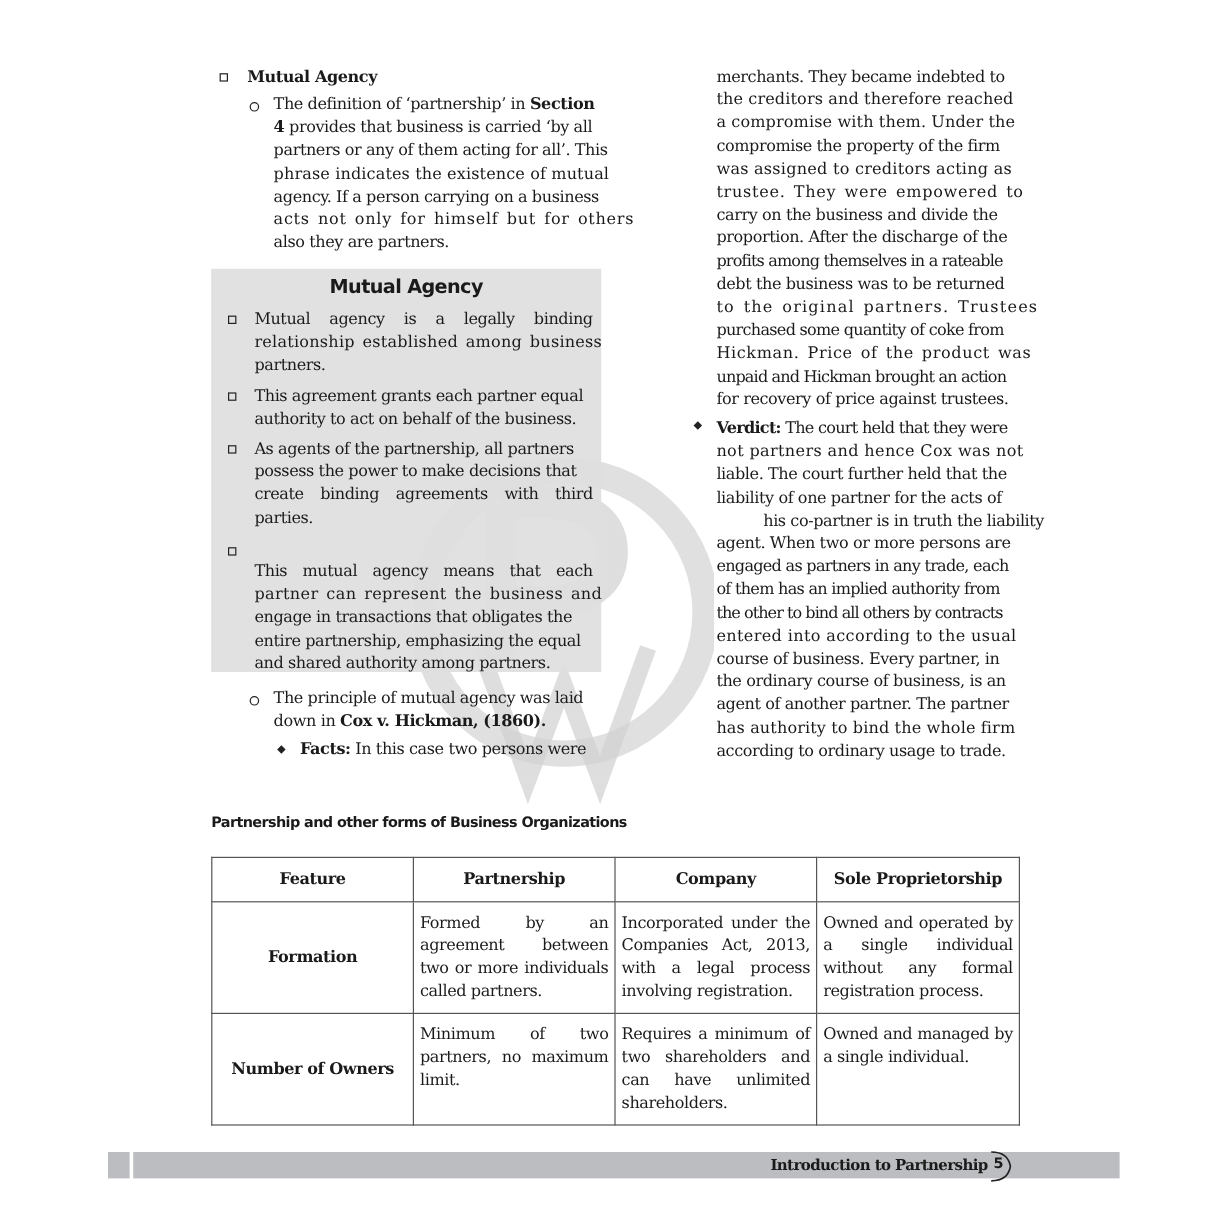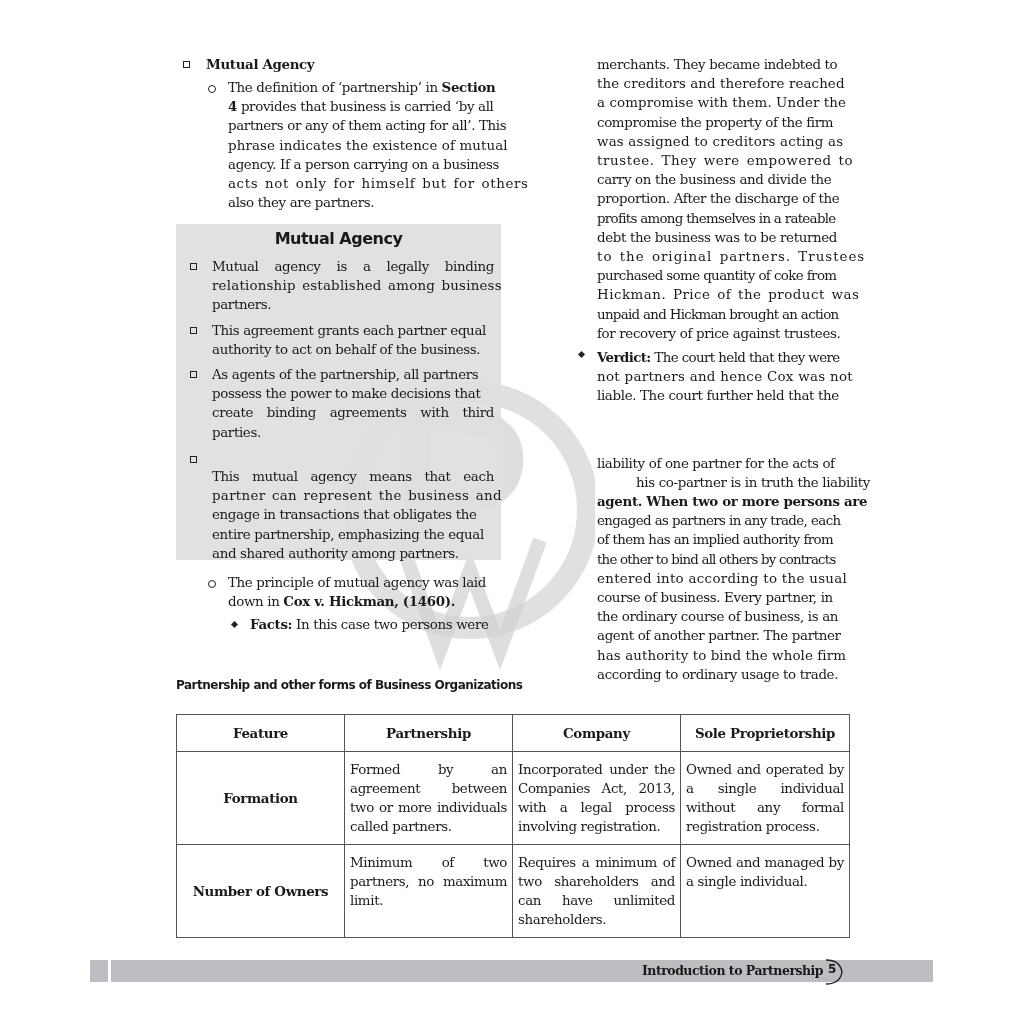--- a/index.html
+++ b/index.html
@@ -112,21 +112,21 @@
     <div style="white-space:nowrap;letter-spacing:0.3px;word-spacing:2px;">partner can represent the business and</div>
     <div style="white-space:nowrap;">engage in transactions that obligates the</div>
     <div style="white-space:nowrap;">entire partnership, emphasizing the equal</div>
     <div style="white-space:nowrap;">and shared authority among partners.</div>
   </div>
 </div>
 
 <span class="abs circ" style="left:208px;top:580px;"></span>
 <div class="abs serif" style="left:228px;top:573px;width:272px;">
   <div style="white-space:nowrap;">The principle of mutual agency was laid</div>
-  <div style="white-space:nowrap;"><span>down in </span><b>Cox v. Hickman, (1460).</b></div>
+  <div style="white-space:nowrap;"><span>down in </span><b>Cox v. Hickman, (1860).</b></div>
 </div>
 
 <span class="abs dia" style="left:232px;top:622px;"></span>
 <div class="abs serif" style="left:250px;top:615px;width:250px;">
   <div style="white-space:nowrap;"><b>Facts:</b><span> In this case two persons were</span></div>
 </div>
 
 <div class="abs serif" style="left:597px;top:55px;width:252px;">
   <div style="white-space:nowrap;">merchants. They became indebted to</div>
   <div style="white-space:nowrap;letter-spacing:0.1px;">the creditors and therefore reached</div>
@@ -143,23 +143,23 @@
   <div style="white-space:nowrap;letter-spacing:0.5px;word-spacing:2px;">Hickman. Price of the product was</div>
   <div style="white-space:nowrap;letter-spacing:-0.7px;">unpaid and Hickman brought an action</div>
   <div style="white-space:nowrap;">for recovery of price against trustees.</div>
 </div>
 
 <span class="abs dia" style="left:579px;top:352px;"></span>
 <div class="abs serif" style="left:597px;top:348px;width:252px;">
   <div style="white-space:nowrap;letter-spacing:-0.6px;"><b>Verdict:</b><span> The court held that they were</span></div>
   <div style="white-space:nowrap;letter-spacing:0.3px;">not partners and hence Cox was not</div>
   <div style="white-space:nowrap;">liable. The court further held that the</div>
-  <div style="white-space:nowrap;margin-top:48px;">liability of one partner for the acts of</div>
+  <div style="white-space:nowrap;">liability of one partner for the acts of</div>
   <div style="white-space:nowrap;margin-left:39px;">his co-partner is in truth the liability</div>
-  <div style="white-space:nowrap;font-weight:bold;">agent. When two or more persons are</div>
+  <div style="white-space:nowrap;">agent. When two or more persons are</div>
   <div style="white-space:nowrap;letter-spacing:-0.6px;">engaged as partners in any trade, each</div>
   <div style="white-space:nowrap;letter-spacing:-0.6px;">of them has an implied authority from</div>
   <div style="white-space:nowrap;letter-spacing:-0.8px;">the other to bind all others by contracts</div>
   <div style="white-space:nowrap;letter-spacing:0.3px;">entered into according to the usual</div>
   <div style="white-space:nowrap;">course of business. Every partner, in</div>
   <div style="white-space:nowrap;">the ordinary course of business, is an</div>
   <div style="white-space:nowrap;">agent of another partner. The partner</div>
   <div style="white-space:nowrap;letter-spacing:0.1px;">has authority to bind the whole firm</div>
   <div style="white-space:nowrap;">according to ordinary usage to trade.</div>
 </div>

